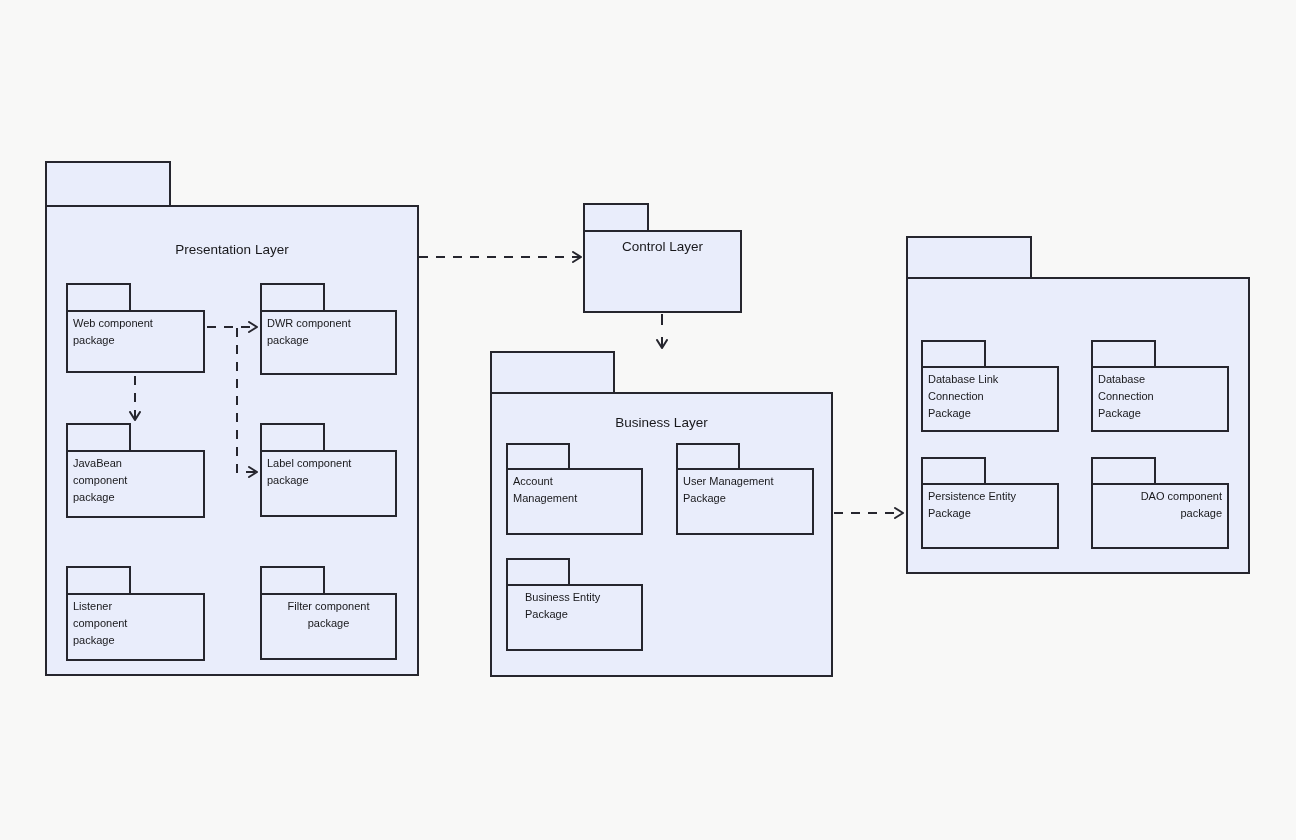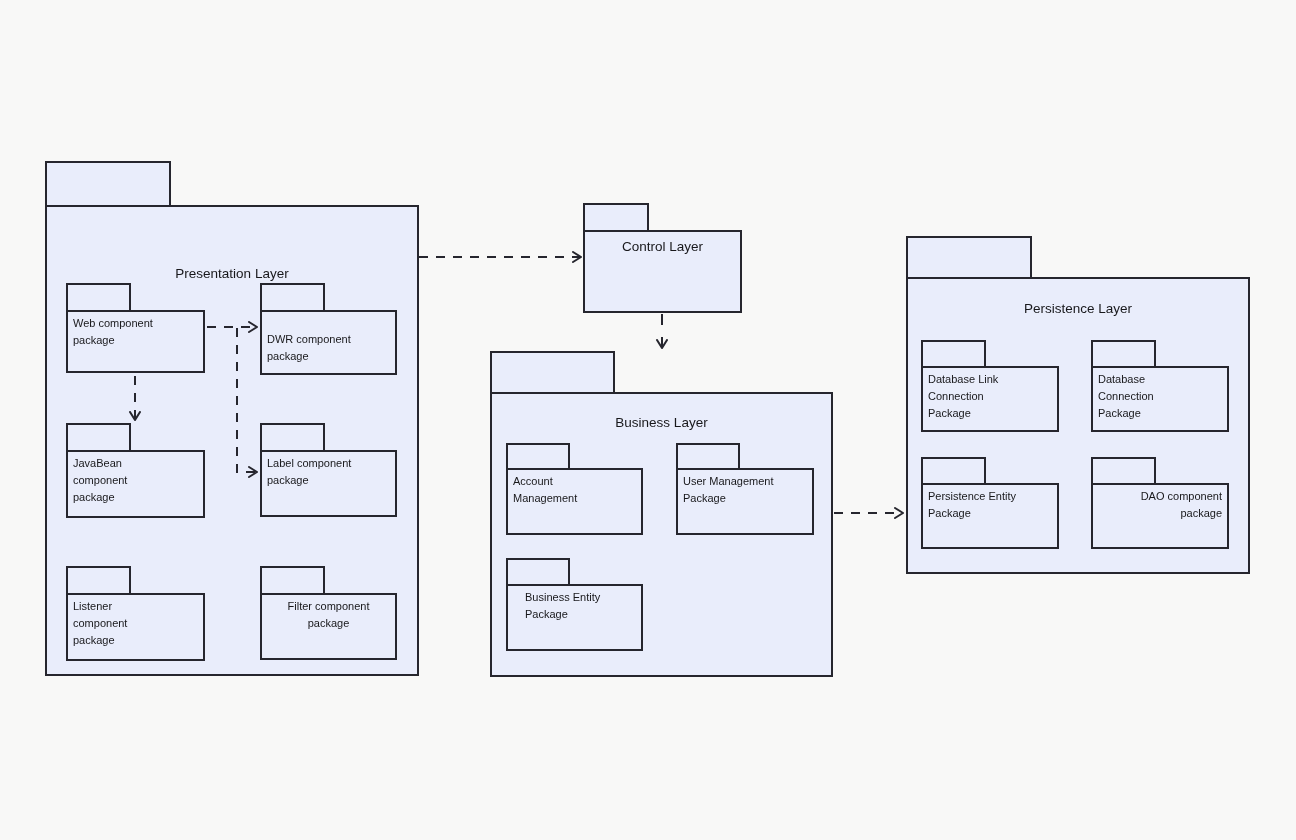--- a/index.html
+++ b/index.html
@@ -39,30 +39,30 @@
   svg.connectors{position:absolute;left:0;top:0;pointer-events:none;}
 </style>
 </head>
 <body>
 
 <div id="canvas">
 
   <div class="layer-group">
     <div class="tab" style="left:45px;top:161px;width:126px;height:46px;"></div>
     <div class="body" style="left:45px;top:205px;width:374px;height:471px;"></div>
-    <div class="layer-title" style="left:45px;top:241px;width:374px;margin-top:24px;">Presentation Layer</div>
+    <div class="layer-title" style="left:45px;top:241px;width:374px;">Presentation Layer</div>
 
     <div class="tab" style="left:66px;top:283px;width:65px;height:29px;"></div>
     <div class="body" style="left:66px;top:310px;width:139px;height:63px;"></div>
     <div class="pkg-label" style="left:66px;top:310px;width:139px;">Web component
 package</div>
 
     <div class="tab" style="left:260px;top:283px;width:65px;height:29px;"></div>
     <div class="body" style="left:260px;top:310px;width:137px;height:65px;"></div>
-    <div class="pkg-label" style="left:260px;top:310px;width:137px;margin-top:16px;">DWR component
+    <div class="pkg-label" style="left:260px;top:310px;width:137px;">DWR component
 package</div>
 
     <div class="tab" style="left:66px;top:423px;width:65px;height:29px;"></div>
     <div class="body" style="left:66px;top:450px;width:139px;height:68px;"></div>
     <div class="pkg-label" style="left:66px;top:450px;width:139px;">JavaBean
 component
 package</div>
 
     <div class="tab" style="left:260px;top:423px;width:65px;height:29px;"></div>
     <div class="body" style="left:260px;top:450px;width:137px;height:67px;"></div>
@@ -104,21 +104,20 @@
 
     <div class="tab" style="left:506px;top:558px;width:64px;height:28px;"></div>
     <div class="body" style="left:506px;top:584px;width:137px;height:67px;"></div>
     <div class="pkg-label" style="left:506px;top:584px;width:163px;padding-left:19px;">Business Entity
 Package</div>
   </div>
 
   <div class="layer-group">
     <div class="tab" style="left:906px;top:236px;width:126px;height:43px;"></div>
     <div class="body" style="left:906px;top:277px;width:344px;height:297px;"></div>
-    <div class="layer-title" style="left:906px;top:300px;width:344px;">Persistence Layer</div>
 
     <div class="tab" style="left:921px;top:340px;width:65px;height:28px;"></div>
     <div class="body" style="left:921px;top:366px;width:138px;height:66px;"></div>
     <div class="pkg-label" style="left:921px;top:366px;width:138px;">Database Link
 Connection
 Package</div>
 
     <div class="tab" style="left:1091px;top:340px;width:65px;height:28px;"></div>
     <div class="body" style="left:1091px;top:366px;width:138px;height:66px;"></div>
     <div class="pkg-label" style="left:1091px;top:366px;width:138px;">Database

